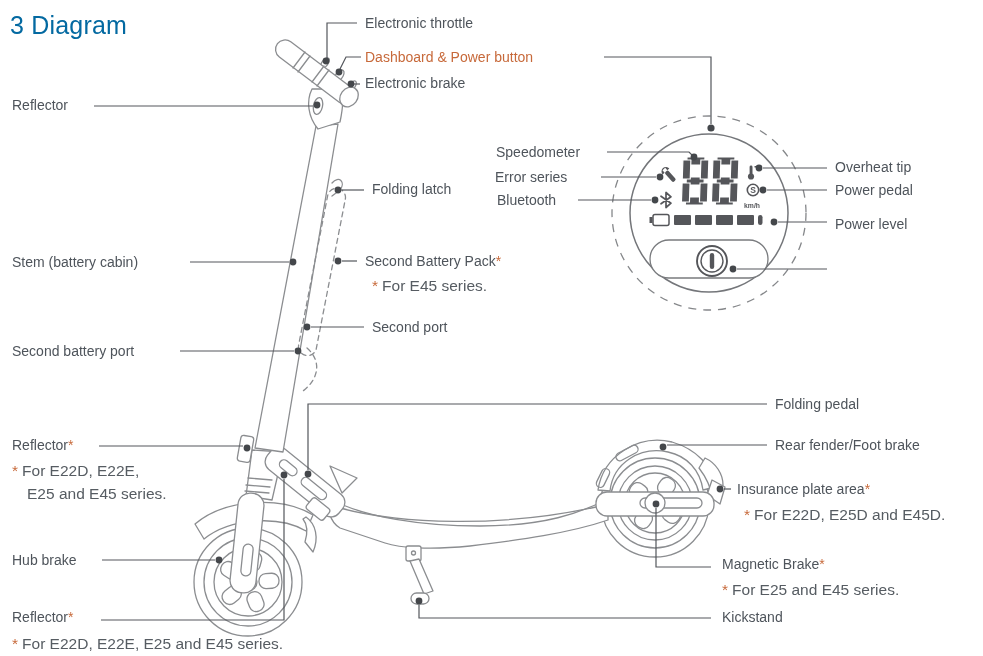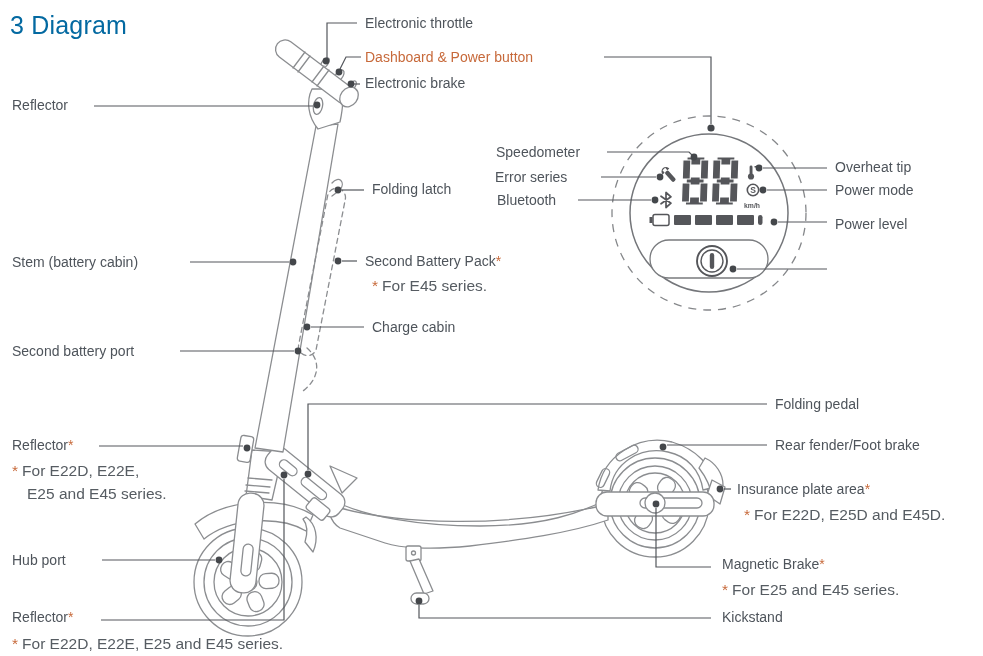--- a/index.html
+++ b/index.html
@@ -255,35 +255,35 @@
   <div class="lbl" style="left:12px;top:95px"><span>Reflector</span></div>
   <div class="lbl" style="left:372px;top:179px"><span>Folding latch</span></div>
 
   <div class="lbl" style="left:496px;top:142px"><span>Speedometer</span></div>
   <div class="lbl" style="left:495px;top:167px"><span>Error series</span></div>
   <div class="lbl" style="left:497px;top:190px"><span>Bluetooth</span></div>
 
   <div class="lbl" style="left:365px;top:251px"><span>Second Battery Pack</span><span class="star">*</span></div>
   <div class="lbl" style="left:12px;top:252px"><span>Stem (battery cabin)</span></div>
   <div class="note" style="left:372px;top:274px"><span class="star">*</span><span>For E45 series.</span></div>
-  <div class="lbl" style="left:372px;top:317px"><span>Charge cabin</span></div>
+  <div class="lbl" style="left:372px;top:317px"><span>Second port</span></div>
   <div class="lbl" style="left:12px;top:341px"><span>Second battery port</span></div>
 
   <div class="lbl" style="left:835px;top:157px"><span>Overheat tip</span></div>
-  <div class="lbl" style="left:835px;top:180px"><span>Power mode</span></div>
+  <div class="lbl" style="left:835px;top:180px"><span>Power pedal</span></div>
   <div class="lbl" style="left:835px;top:214px"><span>Power level</span></div>
 
   <div class="lbl" style="left:775px;top:394px"><span>Folding pedal</span></div>
   <div class="lbl" style="left:775px;top:435px"><span>Rear fender/Foot brake</span></div>
   <div class="lbl" style="left:737px;top:479px"><span>Insurance plate area</span><span class="star">*</span></div>
   <div class="note" style="left:744px;top:503px"><span class="star">*</span><span>For E22D, E25D and E45D.</span></div>
   <div class="lbl" style="left:722px;top:554px"><span>Magnetic Brake</span><span class="star">*</span></div>
   <div class="note" style="left:722px;top:578px"><span class="star">*</span><span>For E25 and E45 series.</span></div>
   <div class="lbl" style="left:722px;top:607px"><span>Kickstand</span></div>
 
   <div class="lbl" style="left:12px;top:435px"><span>Reflector</span><span class="star">*</span></div>
   <div class="note" style="left:12px;top:459px"><span class="star">*</span><span>For E22D, E22E,</span></div>
   <div class="note" style="left:27px;top:482px"><span>E25 and E45 series.</span></div>
-  <div class="lbl" style="left:12px;top:550px"><span>Hub port</span></div>
+  <div class="lbl" style="left:12px;top:550px"><span>Hub brake</span></div>
   <div class="lbl" style="left:12px;top:607px"><span>Reflector</span><span class="star">*</span></div>
   <div class="note" style="left:12px;top:632px"><span class="star">*</span><span>For E22D, E22E, E25 and E45 series.</span></div>
 
 </div>
 
 </body></html>

